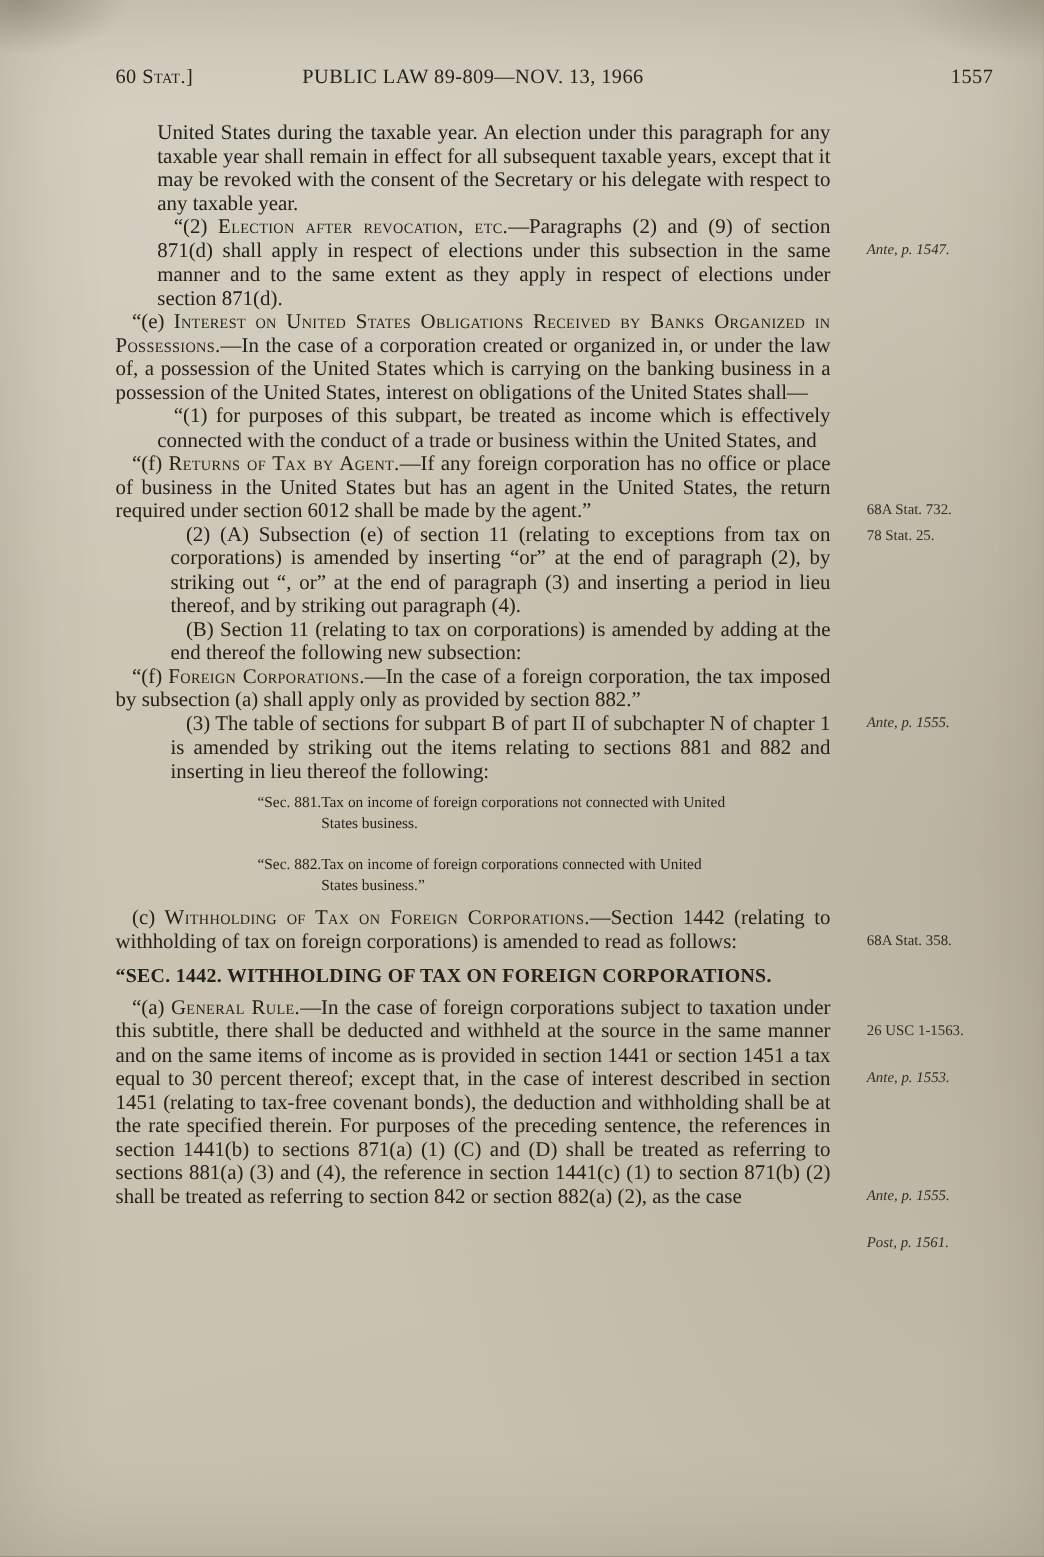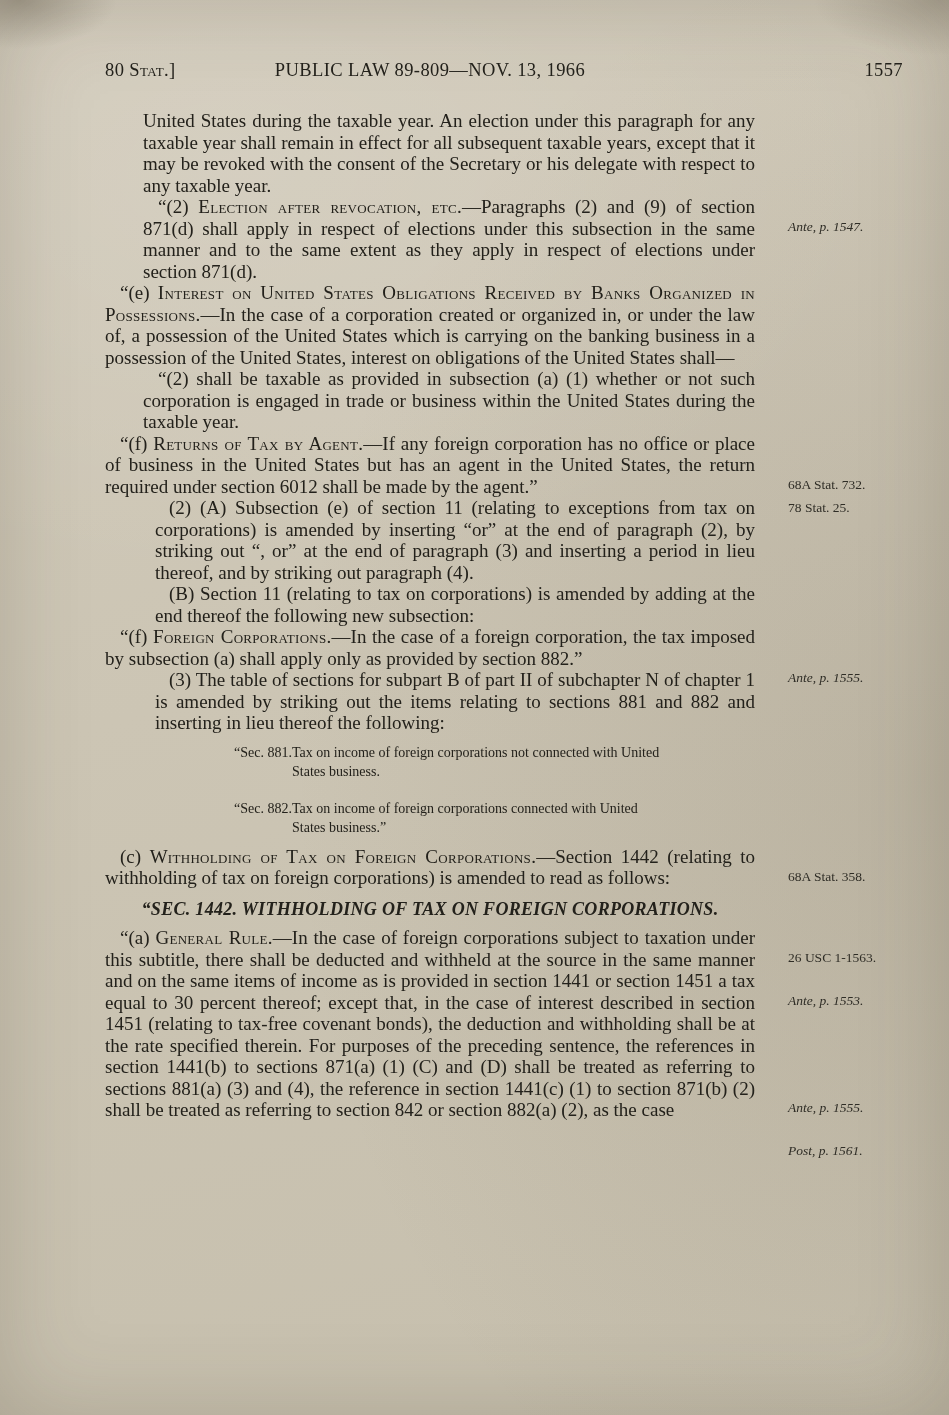--- a/index.html
+++ b/index.html
@@ -69,54 +69,53 @@
   .sec-entry + .sec-entry { margin-top: 18px; }
   .sec-entry .lbl { display: inline-block; width: 72px; text-indent: 0; text-align: right; }
 
   
   .heading {
     margin: 10px 0 7px;
     font-size: 18px;
     font-weight: 700;
     letter-spacing: 0.3px;
     text-indent: 0;
-    text-align: center;
-    font-style: italic;
+    text-align: left;
   }
 </style>
 </head>
 <body>
 
 <div class="page">
 
   <div class="hdr">
-    <span class="h-left">80 Stat.]</span>
+    <span class="h-left">60 Stat.]</span>
     <span class="h-center">PUBLIC LAW 89-809—NOV. 13, 1966</span>
     <span class="h-right">1557</span>
   </div>
 
   <div class="content">
 
     <div class="para lvl1 cont">
       <span>United States during the taxable year. An election under this paragraph for any taxable year shall remain in effect for all subsequent taxable years, except that it may be revoked with the consent of the Secretary or his delegate with respect to any taxable year.</span>
     </div>
 
     <div class="para lvl1">
       <span>“(2) </span><span class="sc">Election after revocation, etc.</span><span>—Paragraphs (2) and (9) of section 871(d) shall apply in respect of elections under this subsection in the same manner and to the same extent as they apply in respect of elections under section 871(d).</span>
       <span class="note i" style="top:22px">Ante, p. 1547.</span>
     </div>
 
     <div class="para lvl0">
       <span>“(e) </span><span class="sc">Interest on United States Obligations Received by Banks Organized in Possessions.</span><span>—In the case of a corporation created or organized in, or under the law of, a possession of the United States which is carrying on the banking business in a possession of the United States, interest on obligations of the United States shall—</span>
     </div>
 
+    <div class="para lvl1">
+      <span>“(1) for purposes of this subpart, be treated as income which is effectively connected with the conduct of a trade or business within the United States, and</span>
+    </div>
 
-    <div class="para lvl1">
-      <span>“(2) shall be taxable as provided in subsection (a) (1) whether or not such corporation is engaged in trade or business within the United States during the taxable year.</span>
-    </div>
 
     <div class="para lvl0">
       <span>“(f) </span><span class="sc">Returns of Tax by Agent.</span><span>—If any foreign corporation has no office or place of business in the United States but has an agent in the United States, the return required under section 6012 shall be made by the agent.”</span>
       <span class="note" style="top:43px">68A Stat. 732.</span>
     </div>
 
     <div class="para lvl2">
       <span>(2) (A) Subsection (e) of section 11 (relating to exceptions from tax on corporations) is amended by inserting “or” at the end of paragraph (2), by striking out “, or” at the end of paragraph (3) and inserting a period in lieu thereof, and by striking out paragraph (4).</span>
       <span class="note" style="top:2px">78 Stat. 25.</span>
     </div>

